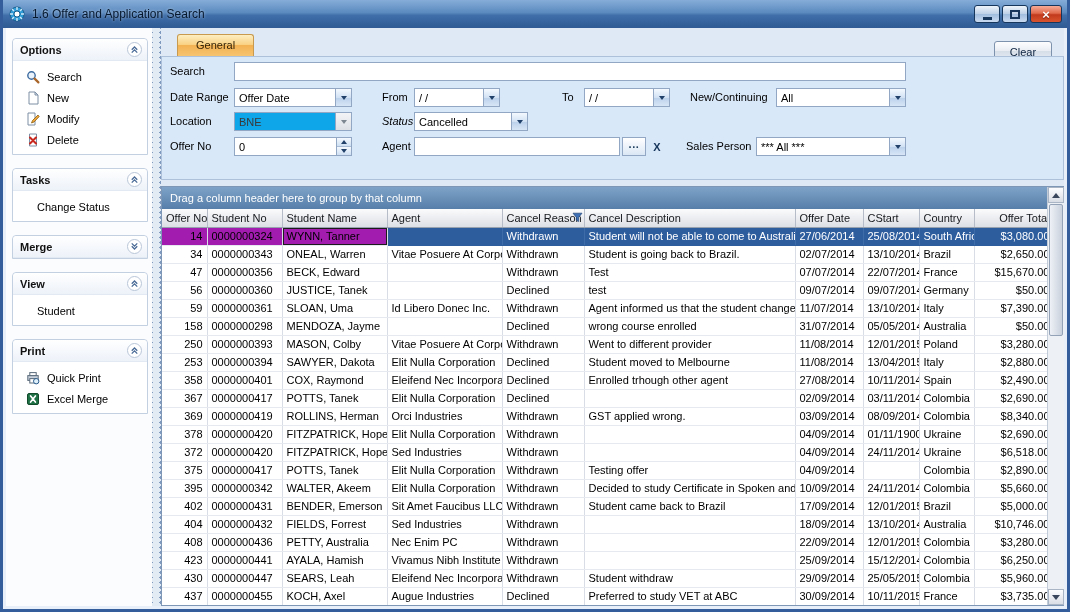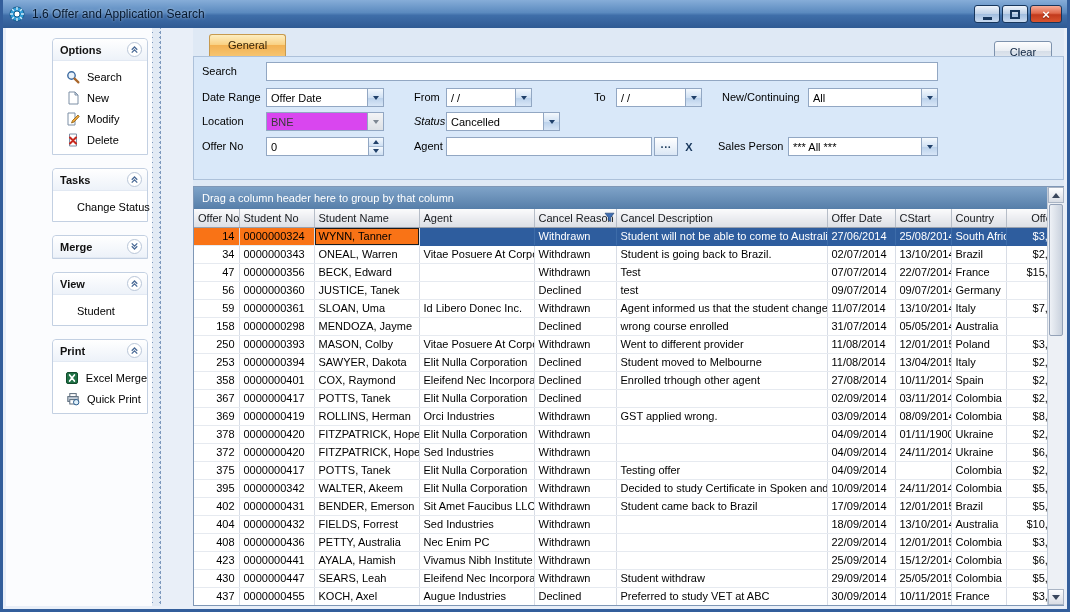--- a/index.html
+++ b/index.html
@@ -19,52 +19,52 @@
             background:linear-gradient(#eef4fb,#bdd0e7 50%,#9fbcde 50%,#c9daf0); cursor:pointer; }
   .winbtn.close { width:32px; background:linear-gradient(#f6ab97,#e06a4c 45%,#c23a1c 55%,#d9542f); }
   .glyph-min { width:9px; height:3px; background:#17365c; margin-top:8px; }
   .glyph-max { width:10px; height:9px; border:2px solid #17365c; background:transparent; }
   .glyph-close { color:#fff; font-weight:bold; font-size:13px; line-height:1; text-shadow:0 1px 1px #7a1a08; }
 
   
   .client { position:absolute; top:28px; left:3px; right:3px; bottom:3px; display:flex; background:#e9eff8; }
 
   .sidebar { width:146px; background:#fbfcfe; padding:10px 4px 0 6px; display:flex; flex-direction:column; gap:13px; overflow:hidden; }
-  .panel { background:#fff; border:1px solid #c3d0e2; border-radius:4px 4px 0 0;margin-left:40px; }
+  .panel { background:#fff; border:1px solid #c3d0e2; border-radius:4px 4px 0 0; }
   .panel-header { height:22px; display:flex; align-items:center; justify-content:space-between; padding:0 5px 0 7px;
                   background:linear-gradient(#ffffff,#edf2f9); border-bottom:1px solid #e2e9f3; border-radius:4px 4px 0 0; cursor:pointer; }
   .panel-title { font-weight:bold; color:#111; }
   .chev { width:15px; height:15px; border:1px solid #b9c6d8; border-radius:50%; background:#fff;
           display:flex; align-items:center; justify-content:center; }
   .panel-body { padding:5px 0 4px 0; }
   .panel-item { height:21px; display:flex; align-items:center; gap:6px; padding-left:12px; color:#000; cursor:pointer; white-space:nowrap; }
   .panel-item.no-icon { padding-left:24px; }
   .panel-item .icon { width:16px; height:14px; display:flex; align-items:center; justify-content:center; }
 
   .vsplitter { width:9px; background:#e2eaf4;
                background-image:radial-gradient(circle, #7e99bd 1.1px, transparent 1.2px);
                background-size:9px 5px; background-position:4px 2px; cursor:col-resize; }
 
-  .main { flex:1; position:relative; background:#dfe9f5; padding-top:6px; display:flex; flex-direction:column; overflow:hidden;margin-left:32px; }
+  .main { flex:1; position:relative; background:#dfe9f5; padding-top:6px; display:flex; flex-direction:column; overflow:hidden; }
 
   
   .tabstrip { height:22px; display:flex; padding-left:16px; position:relative; z-index:2; }
   .tab { padding:4px 18px 3px 18px; background:linear-gradient(#fdeec2,#f9cf7e 50%,#f3b253 50%,#f6c470);
          border:1px solid #c79a4f; border-bottom:none; border-radius:3px 3px 0 0; color:#352307; cursor:pointer; }
 
   
   .form-area { position:relative; height:124px; background:#d9e8f9; border:1px solid #adc1da; }
   .flabel { position:absolute; color:#000; }
   .ftextbox { position:absolute; height:19px; background:#fff; border:1px solid #92a7c3; padding:0 4px; font:inherit; }
   .fcombo { position:absolute; height:19px; background:#fff; border:1px solid #92a7c3; display:flex; align-items:stretch; }
   .fcombo .val { flex:1; padding:1px 4px 0 4px; overflow:hidden; white-space:nowrap; display:flex; align-items:center; }
   .drop-btn { width:16px; border-left:1px solid #92a7c3; display:flex; align-items:center; justify-content:center;
               background:linear-gradient(#f4f9fe,#d2e2f4 50%,#b9d0ea 50%,#d8e6f7); cursor:pointer; }
   .arrow-down { width:0; height:0; border-left:3.5px solid transparent; border-right:3.5px solid transparent; border-top:4.5px solid #20406a; }
-  .fcombo.disabled { background:#d946ef; }
+  .fcombo.disabled { background:#0ea5e9; }
   .fcombo.disabled .val { color:#3a3a3a; }
   .fcombo.disabled .drop-btn { background:linear-gradient(#f3f4f6,#dde1e6); }
   .fcombo.disabled .arrow-down { border-top-color:#7d8792; }
 
   .spin { position:absolute; height:19px; background:#fff; border:1px solid #92a7c3; display:flex; }
   .spin input { flex:1; border:none; outline:none; font:inherit; padding:0 4px; min-width:0; }
   .spin-btns { width:15px; display:flex; flex-direction:column; border-left:1px solid #92a7c3; }
   .spin-btn { flex:1; display:flex; align-items:center; justify-content:center;
               background:linear-gradient(#f4f9fe,#cfe0f3); cursor:pointer; }
   .spin-btn + .spin-btn { border-top:1px solid #a8bcd6; }
@@ -88,21 +88,21 @@
                display:flex; align-items:center; padding-left:8px; }
   table.grid { border-collapse:collapse; table-layout:fixed; width:892px; }
   .grid th, .grid td { height:18px; padding:0 4px; overflow:hidden; white-space:nowrap;
                        border-right:1px solid #d8dde6; border-bottom:1px solid #e6eaf0;
                        font-weight:normal; text-align:left; color:#000; }
   .grid thead th { background:linear-gradient(#fbfbfc,#dcdfe5); border-right:1px solid #b6bdc8;
                    border-bottom:1px solid #98a1ae; color:#16191d; position:relative; }
   .grid th.num, .grid td.num { text-align:right; }
   .grid th .filter-ic { position:absolute; right:1px; top:3px; }
   tr.selected td { background:#2e5d9e; color:#fff; border-right-color:#3d6ca9; border-bottom-color:#2e5d9e; }
-  tr.selected td.plain { background:#f97316; color:#000; border-right-color:#d8dde6; border-bottom-color:#e6eaf0; }
+  tr.selected td.plain { background:#a21caf; color:#000; border-right-color:#d8dde6; border-bottom-color:#e6eaf0; }
   td.focused { box-shadow:inset 0 0 0 1px #1b1b1b; }
 
   .vscroll { width:17px; flex:none; background:#edf0f5; border-left:1px solid #c2cbd8; display:flex; flex-direction:column; }
   .sb-btn { height:16px; flex:none; border:1px solid #a9b4c4; background:linear-gradient(#fdfdfe,#d9dde5);
             display:flex; align-items:center; justify-content:center; cursor:pointer; }
   .sb-thumb { height:132px; flex:none; margin:1px; border:1px solid #94a2b8; border-radius:2px;
               background:linear-gradient(90deg,#eef1f6,#c9d1dd); cursor:grab; }
   .sb-track { flex:1; }
 </style>
 </head>
@@ -229,36 +229,36 @@
             <span class="chev">
               <svg width="11" height="11" viewBox="0 0 12 12">
                 <path d="M3 6.2 L6 3.2 L9 6.2 M3 9.4 L6 6.4 L9 9.4" fill="none" stroke="#4a6a96" stroke-width="1.4"></path>
               </svg>
             </span>
           </div>
           <div class="panel-body">
             <div class="panel-item">
               <span class="icon">
                 <svg width="14" height="14" viewBox="0 0 14 14">
-                  <rect x="1.5" y="1.5" width="11" height="11" rx="1.5" fill="#1f7145" stroke="#124a2c"></rect>
-                  <path d="M4.6 4 l4.8 6 M9.4 4 l-4.8 6" stroke="#fff" stroke-width="1.7" stroke-linecap="round"></path>
-                </svg>
-              </span>
-              <span>Excel Merge</span>
-            </div>
-            <div class="panel-item">
-              <span class="icon">
-                <svg width="14" height="14" viewBox="0 0 14 14">
                   <rect x="1.8" y="4.6" width="10.4" height="4.8" fill="#c8d2dc" stroke="#5a6a7a"></rect>
                   <rect x="3.8" y="1.6" width="6.4" height="3" fill="#fff" stroke="#5a6a7a"></rect>
                   <rect x="3.8" y="7.6" width="6.4" height="4.4" fill="#fff" stroke="#5a6a7a"></rect>
                   <circle cx="10.2" cy="10.2" r="2.7" fill="#dff0fa" stroke="#2a5a8a"></circle>
                 </svg>
               </span>
               <span>Quick Print</span>
+            </div>
+            <div class="panel-item">
+              <span class="icon">
+                <svg width="14" height="14" viewBox="0 0 14 14">
+                  <rect x="1.5" y="1.5" width="11" height="11" rx="1.5" fill="#1f7145" stroke="#124a2c"></rect>
+                  <path d="M4.6 4 l4.8 6 M9.4 4 l-4.8 6" stroke="#fff" stroke-width="1.7" stroke-linecap="round"></path>
+                </svg>
+              </span>
+              <span>Excel Merge</span>
             </div>
           </div>
         </div>
       </div>
 
     <div class="vsplitter"></div>
 
     <div class="main">
 
       <div class="tabstrip">

